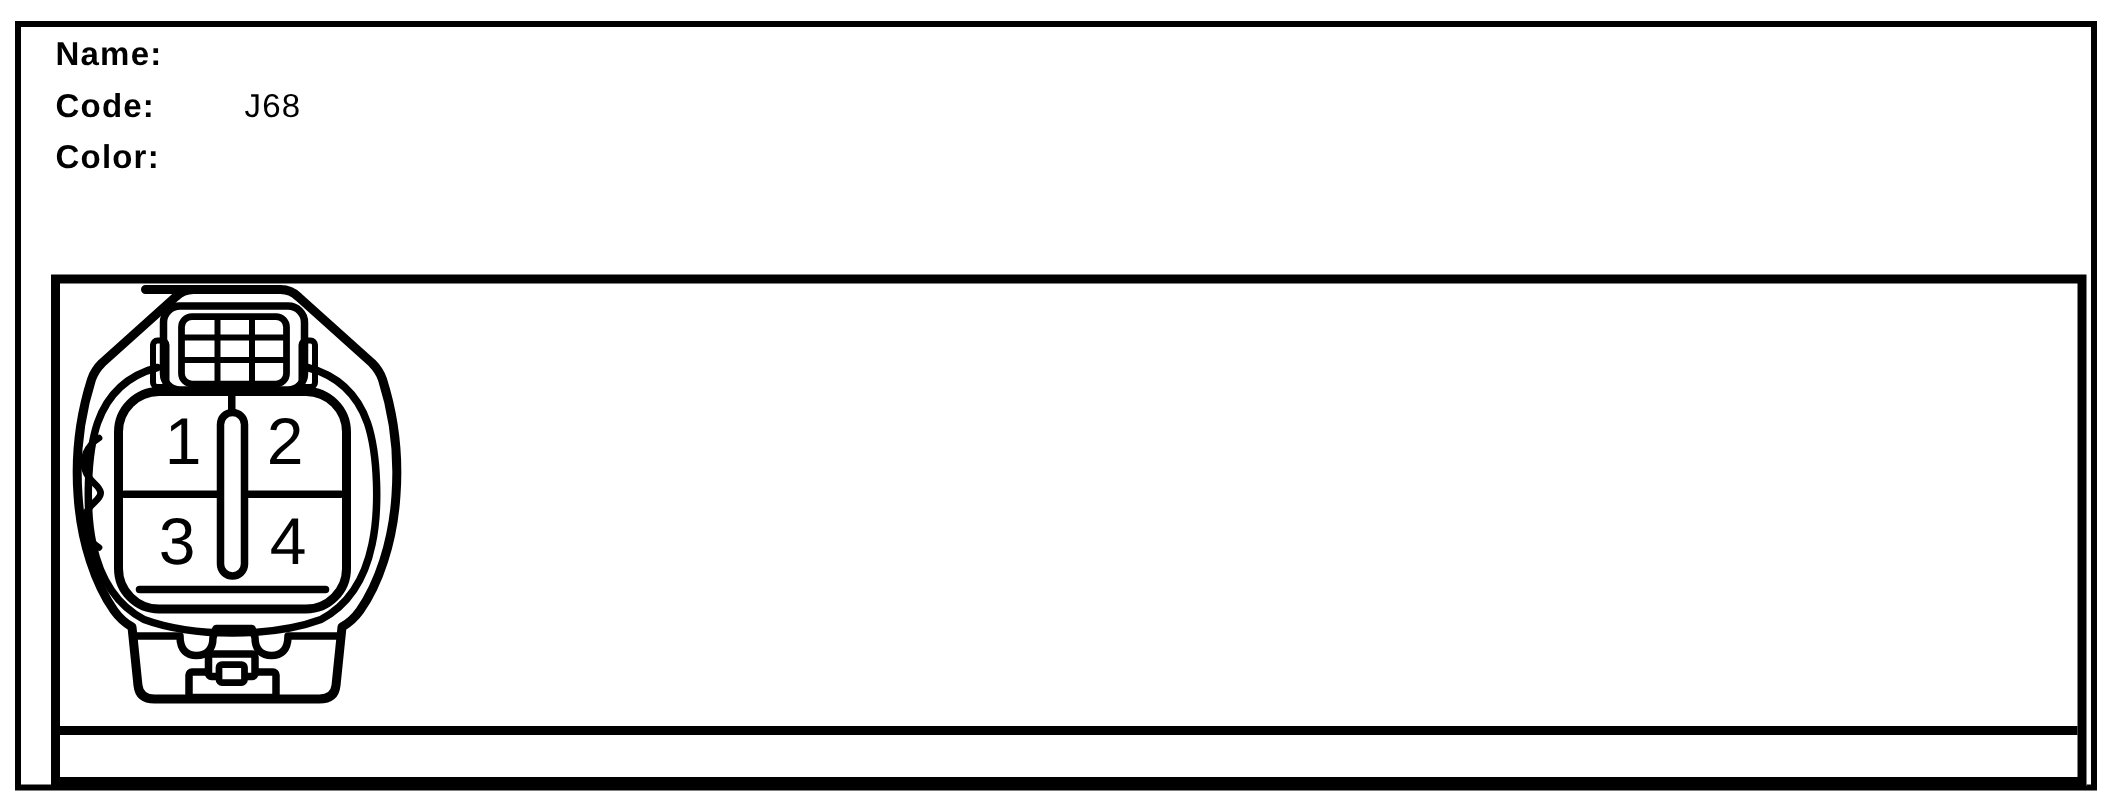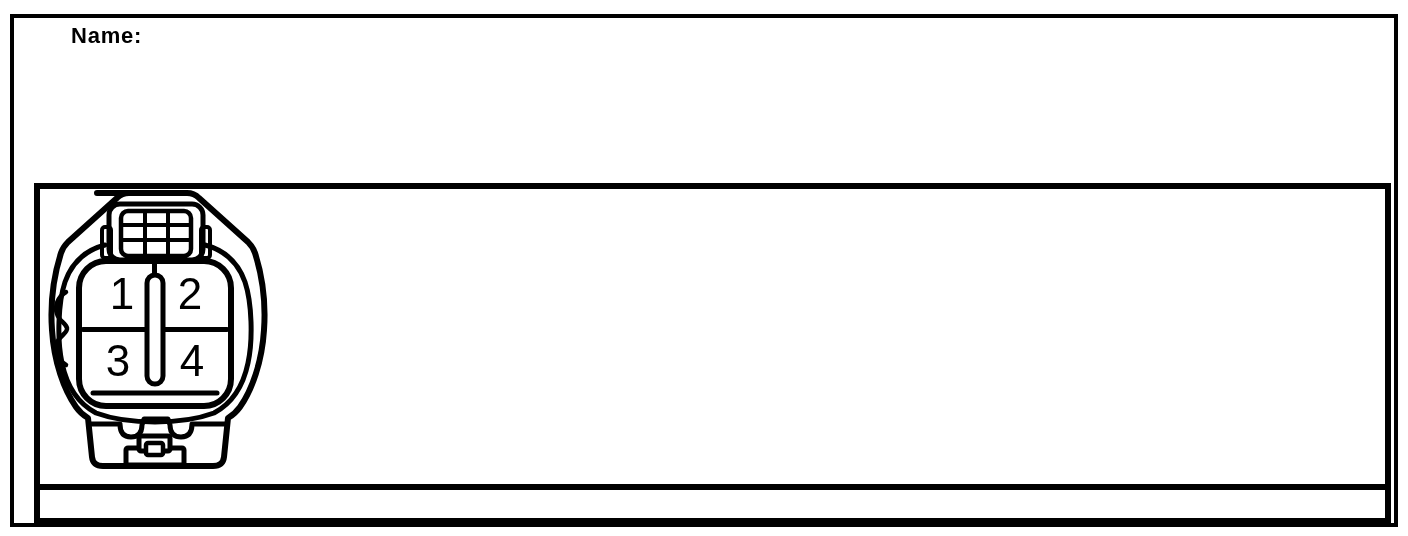--- a/index.html
+++ b/index.html
@@ -8,21 +8,21 @@
     position:relative; width:1408px; height:536px;
     background:var(--paper); overflow:hidden;
     font-family:"Liberation Sans", sans-serif; color:var(--ink);
   }
   .outer-border {
     position:absolute; left:10px; top:14px; width:1388px; height:513px;
     border:4px solid var(--ink); box-sizing:border-box;
   }
   .header { position:absolute; left:37px; top:19px; }
   .field { display:flex; height:34.5px; line-height:34.5px;
-           font-size:22px; letter-spacing:0.8px; white-space:nowrap;margin-left:34px; }
+           font-size:22px; letter-spacing:0.8px; white-space:nowrap; }
   .field .label { width:126px; font-weight:bold; flex:0 0 126px; }
   .diagram-table {
     position:absolute; left:34px; top:183px; width:1357px; height:341px;
     border:6px solid var(--ink); box-sizing:border-box; background:var(--paper);
   }
   .diagram-cell { height:295px; border-bottom:6px solid var(--ink); }
   .empty-row { height:28px; }
   .connector { position:absolute; left:28px; top:180px; width:250px; height:300px; }
   .connector .ln { fill:none; stroke:var(--ink); stroke-linejoin:round; stroke-linecap:round; }
   .connector .wfill { fill:var(--paper); stroke:var(--ink); stroke-linejoin:round; }
@@ -34,20 +34,25 @@
 
 <div class="page">
 
   <div class="outer-border"></div>
 
   <div class="header">
     <div class="field">
       <span class="label">Name:</span>
     </div>
     <div class="field">
+      <span class="label">Code:</span>
+      <span class="value">J68</span>
+    </div>
+    <div class="field">
+      <span class="label">Color:</span>
     </div>
   </div>
 
   <div class="diagram-table">
     <div class="diagram-cell"></div>
     <div class="empty-row"></div>
   </div>
 
   <svg class="connector" viewBox="28 180 250 300" xmlns="http://www.w3.org/2000/svg">
 

